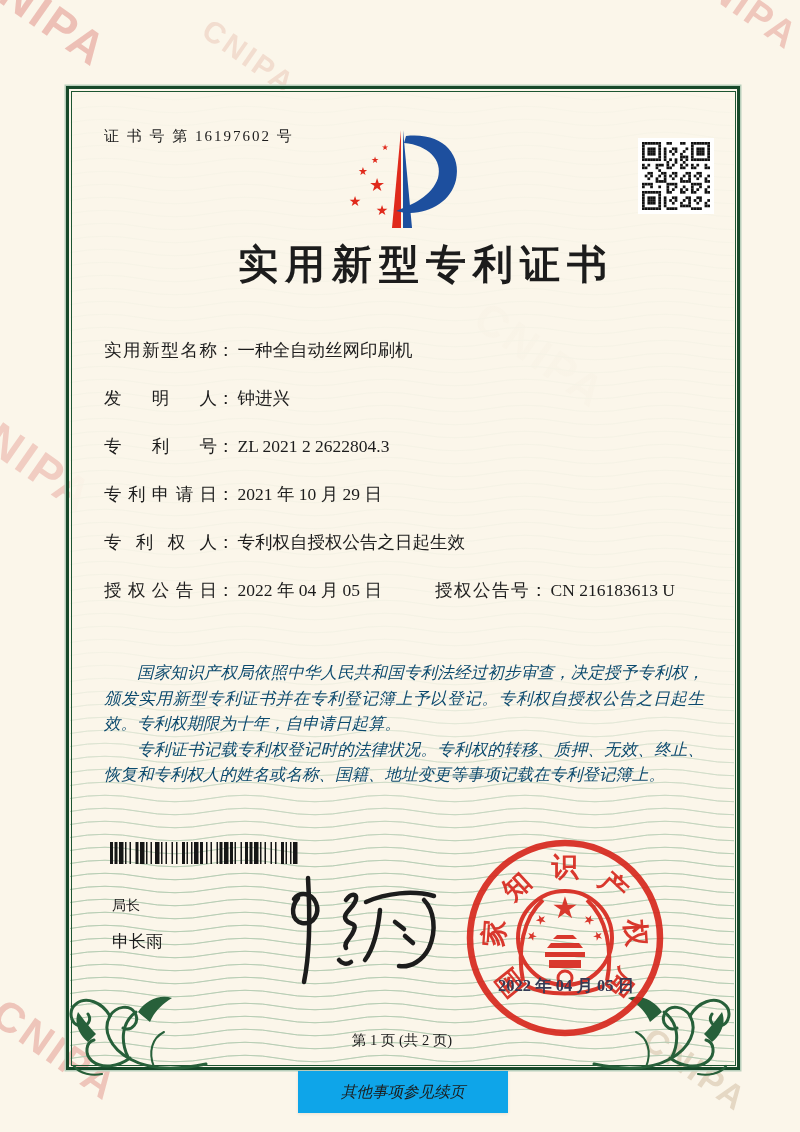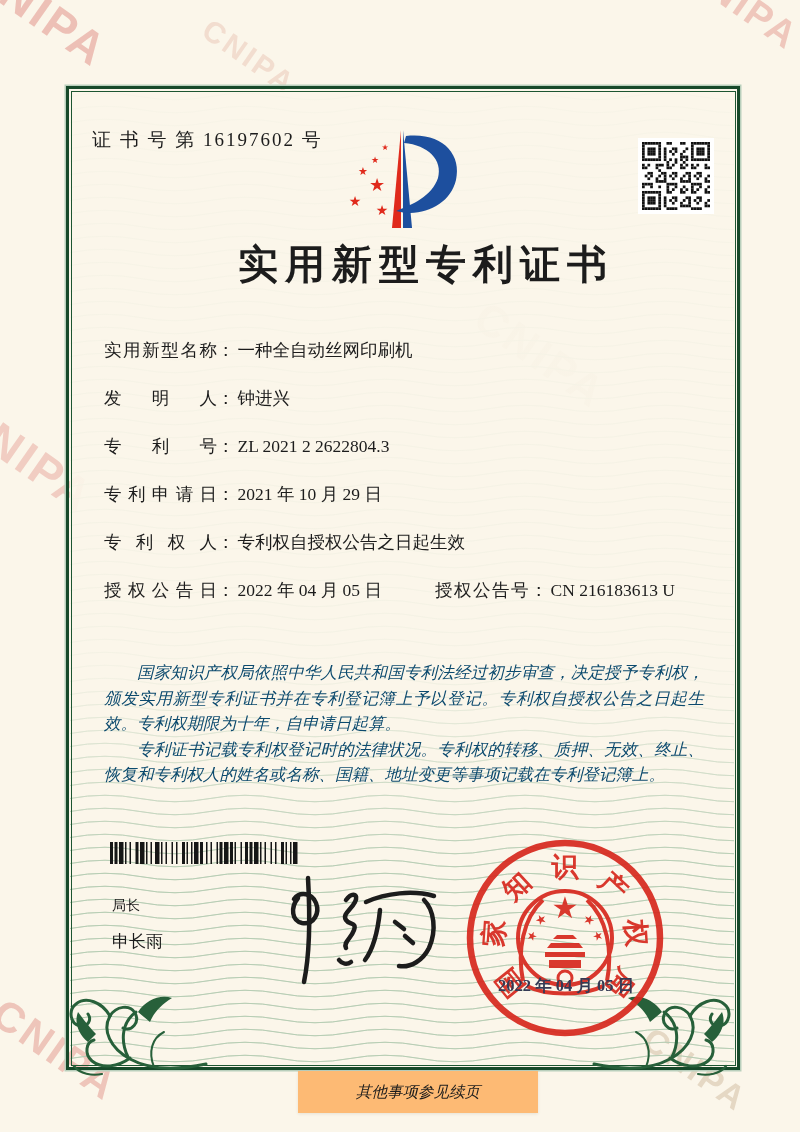--- a/index.html
+++ b/index.html
@@ -16,21 +16,21 @@
   .wm5{left:-52px;top:430px;font-size:46px;color:rgba(226,148,138,.42);}
   .wm6{left:-16px;top:1026px;font-size:42px;color:rgba(226,148,138,.5);}
   .wm7{left:636px;top:1050px;font-size:34px;color:rgba(208,186,158,.5);}
   
   .frame{position:absolute;left:66px;top:86px;width:668px;height:978px;border:3.5px solid #17492a;
          box-shadow:0 0 0 1.5px #b9cfbc;z-index:1;}
   .frame::after{content:"";position:absolute;left:1.5px;top:1.5px;right:1.5px;bottom:1.5px;
          border:1.2px solid #1c5531;}
   .waves{z-index:0;}
   .content{z-index:3;}
-  .cert-number{left:92px;top:127px;font-size:19px;letter-spacing:2px;z-index:3;}
+  .cert-number{left:104px;top:127px;font-size:15px;letter-spacing:2px;z-index:3;}
   .qr-box{left:638px;top:138px;width:68px;height:68px;background:#fff;padding:4px;z-index:3;}
   .title{left:70px;top:237px;width:712px;text-align:center;font-size:40px;font-weight:700;
          letter-spacing:7px;z-index:3;}
   .fields{left:104px;top:338px;width:610px;z-index:3;}
   .row{height:20px;margin-bottom:28px;font-size:17.5px;position:relative;white-space:nowrap;}
   .flabel{display:inline-block;width:113px;text-align:justify;text-align-last:justify;vertical-align:top;}
   .fvalue{padding-left:3px;}
   .grant2{position:absolute;left:331px;top:0;}
   .grant2 .flabel2{letter-spacing:1.5px;}
   .paras{left:104px;top:660px;width:600px;font-size:16.5px;font-style:italic;line-height:25.5px;
@@ -39,21 +39,21 @@
   .barcode{left:110px;top:842px;width:212px;height:22px;overflow:hidden;z-index:3;}
   .director-label{left:112px;top:897px;font-size:14px;z-index:3;}
   .director-name{left:112px;top:930px;font-size:17px;z-index:3;}
   .signature{left:228px;top:868px;z-index:3;}
   .seal{left:463px;top:836px;z-index:3;}
   .seal-date{left:498px;top:975px;width:170px;font-size:16.5px;font-weight:600;color:#343a54;z-index:4;}
   .page-info{left:70px;top:1031px;width:664px;text-align:center;font-size:14.5px;z-index:3;}
   .flourish{z-index:2;}
   .fl-left{left:58px;top:982px;}
   .fl-right{left:592px;top:982px;transform:scaleX(-1);}
-  .cont-box{left:298px;top:1071px;width:240px;height:42px;background:#fdba74;
+  .cont-box{left:298px;top:1071px;width:210px;height:42px;background:#0ea5e9;
             box-shadow:0 1px 3px rgba(60,50,20,.10);text-align:center;line-height:42px;
             font-size:15.5px;font-style:italic;z-index:3;}
 </style>
 </head>
 <body>
 
 <div class="page">
 
   <span class="wm wm1">CNIPA</span>
   <span class="wm wm2">CNIPA</span>
@@ -480,20 +480,21 @@
     </g>
     <g fill="#d7281e">
       <path d="M90,103 L114,103 L110,99 L94,99 Z"></path>
       <path d="M84,112 L120,112 L116,107 L88,107 Z"></path>
       <rect x="82" y="116" width="40" height="5"></rect>
       <rect x="86" y="124" width="32" height="8"></rect>
     </g>
   </svg>
   <div class="abs seal-date">2022 年 04 月 05 日</div>
 
+  <div class="abs page-info">第 1 页 (共 2 页)</div>
 
   <svg class="abs flourish fl-left" width="150" height="98" viewBox="0 0 150 98" fill="none" stroke="#27603a" stroke-width="3" stroke-linecap="round">
     <path d="M148,82 C120,88 92,88 72,77 C52,66 44,48 52,34 C58,24 72,22 77,31 C82,40 74,50 65,46"></path>
     <path d="M70,75 C62,58 64,40 78,30"></path>
     <path d="M52,34 C44,20 28,14 18,22 C10,28 12,42 22,44 C30,45 34,38 30,32"></path>
     <path d="M72,76 C60,85 44,87 34,79 C26,72 28,60 36,58"></path>
     <path d="M96,85 C90,70 94,56 106,50" stroke-width="2"></path>
     <path d="M80,30 C88,18 102,12 114,16 C104,22 96,30 92,40 Z" fill="#27603a" stroke="none"></path>
     <path d="M30,60 C20,52 16,40 20,30 C26,38 32,46 38,52 Z" fill="#27603a" stroke="none"></path>
     <path d="M44,92 C34,94 22,92 16,84" stroke-width="2.2"></path>

